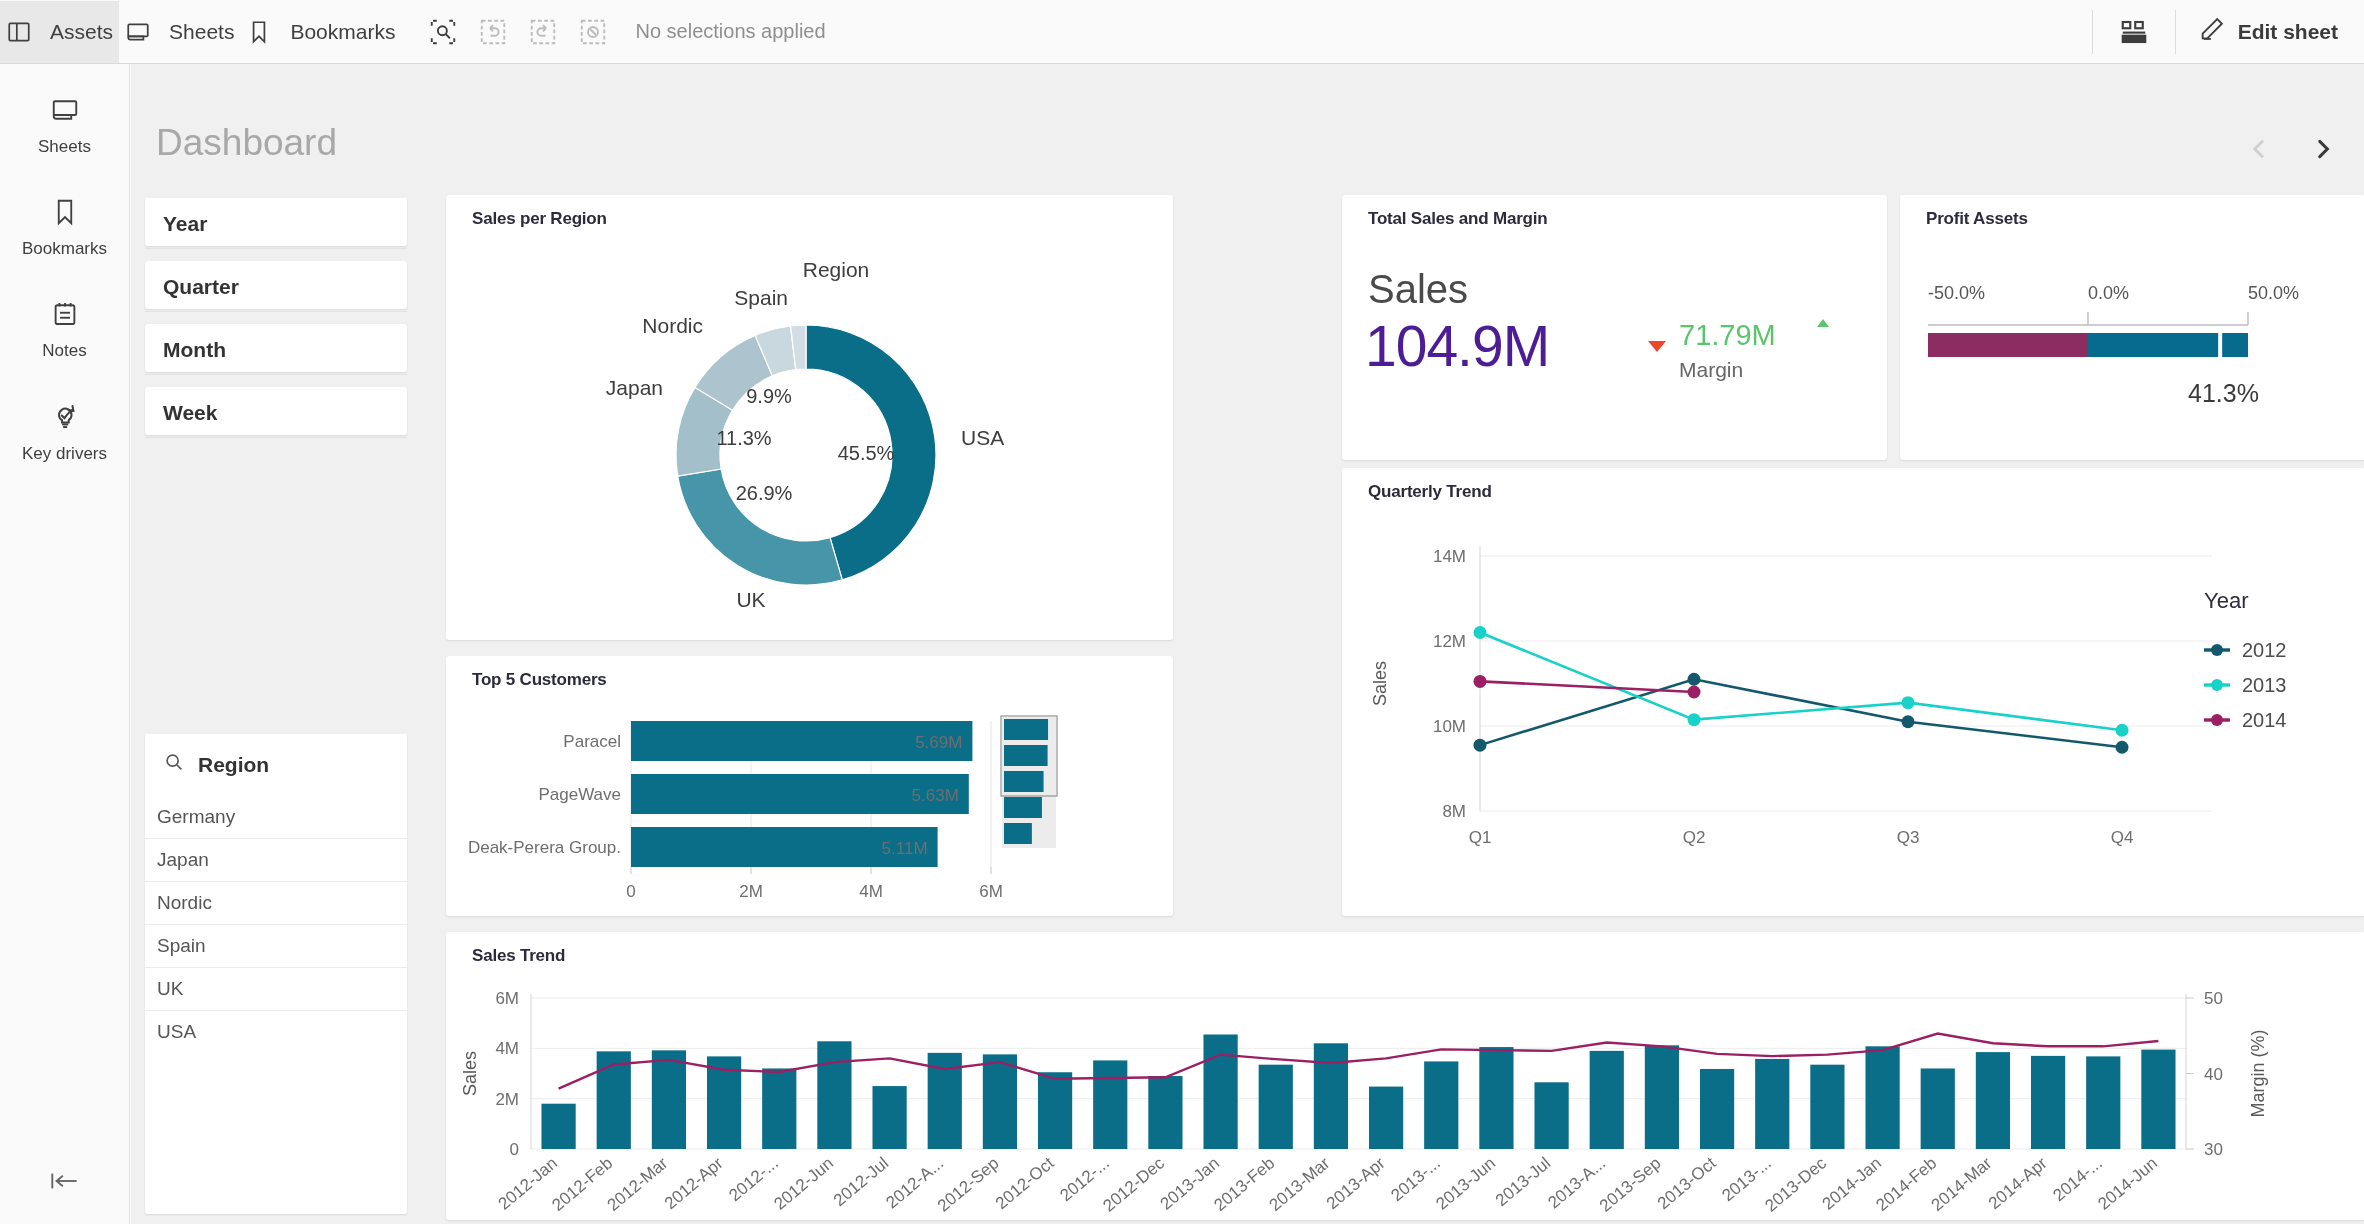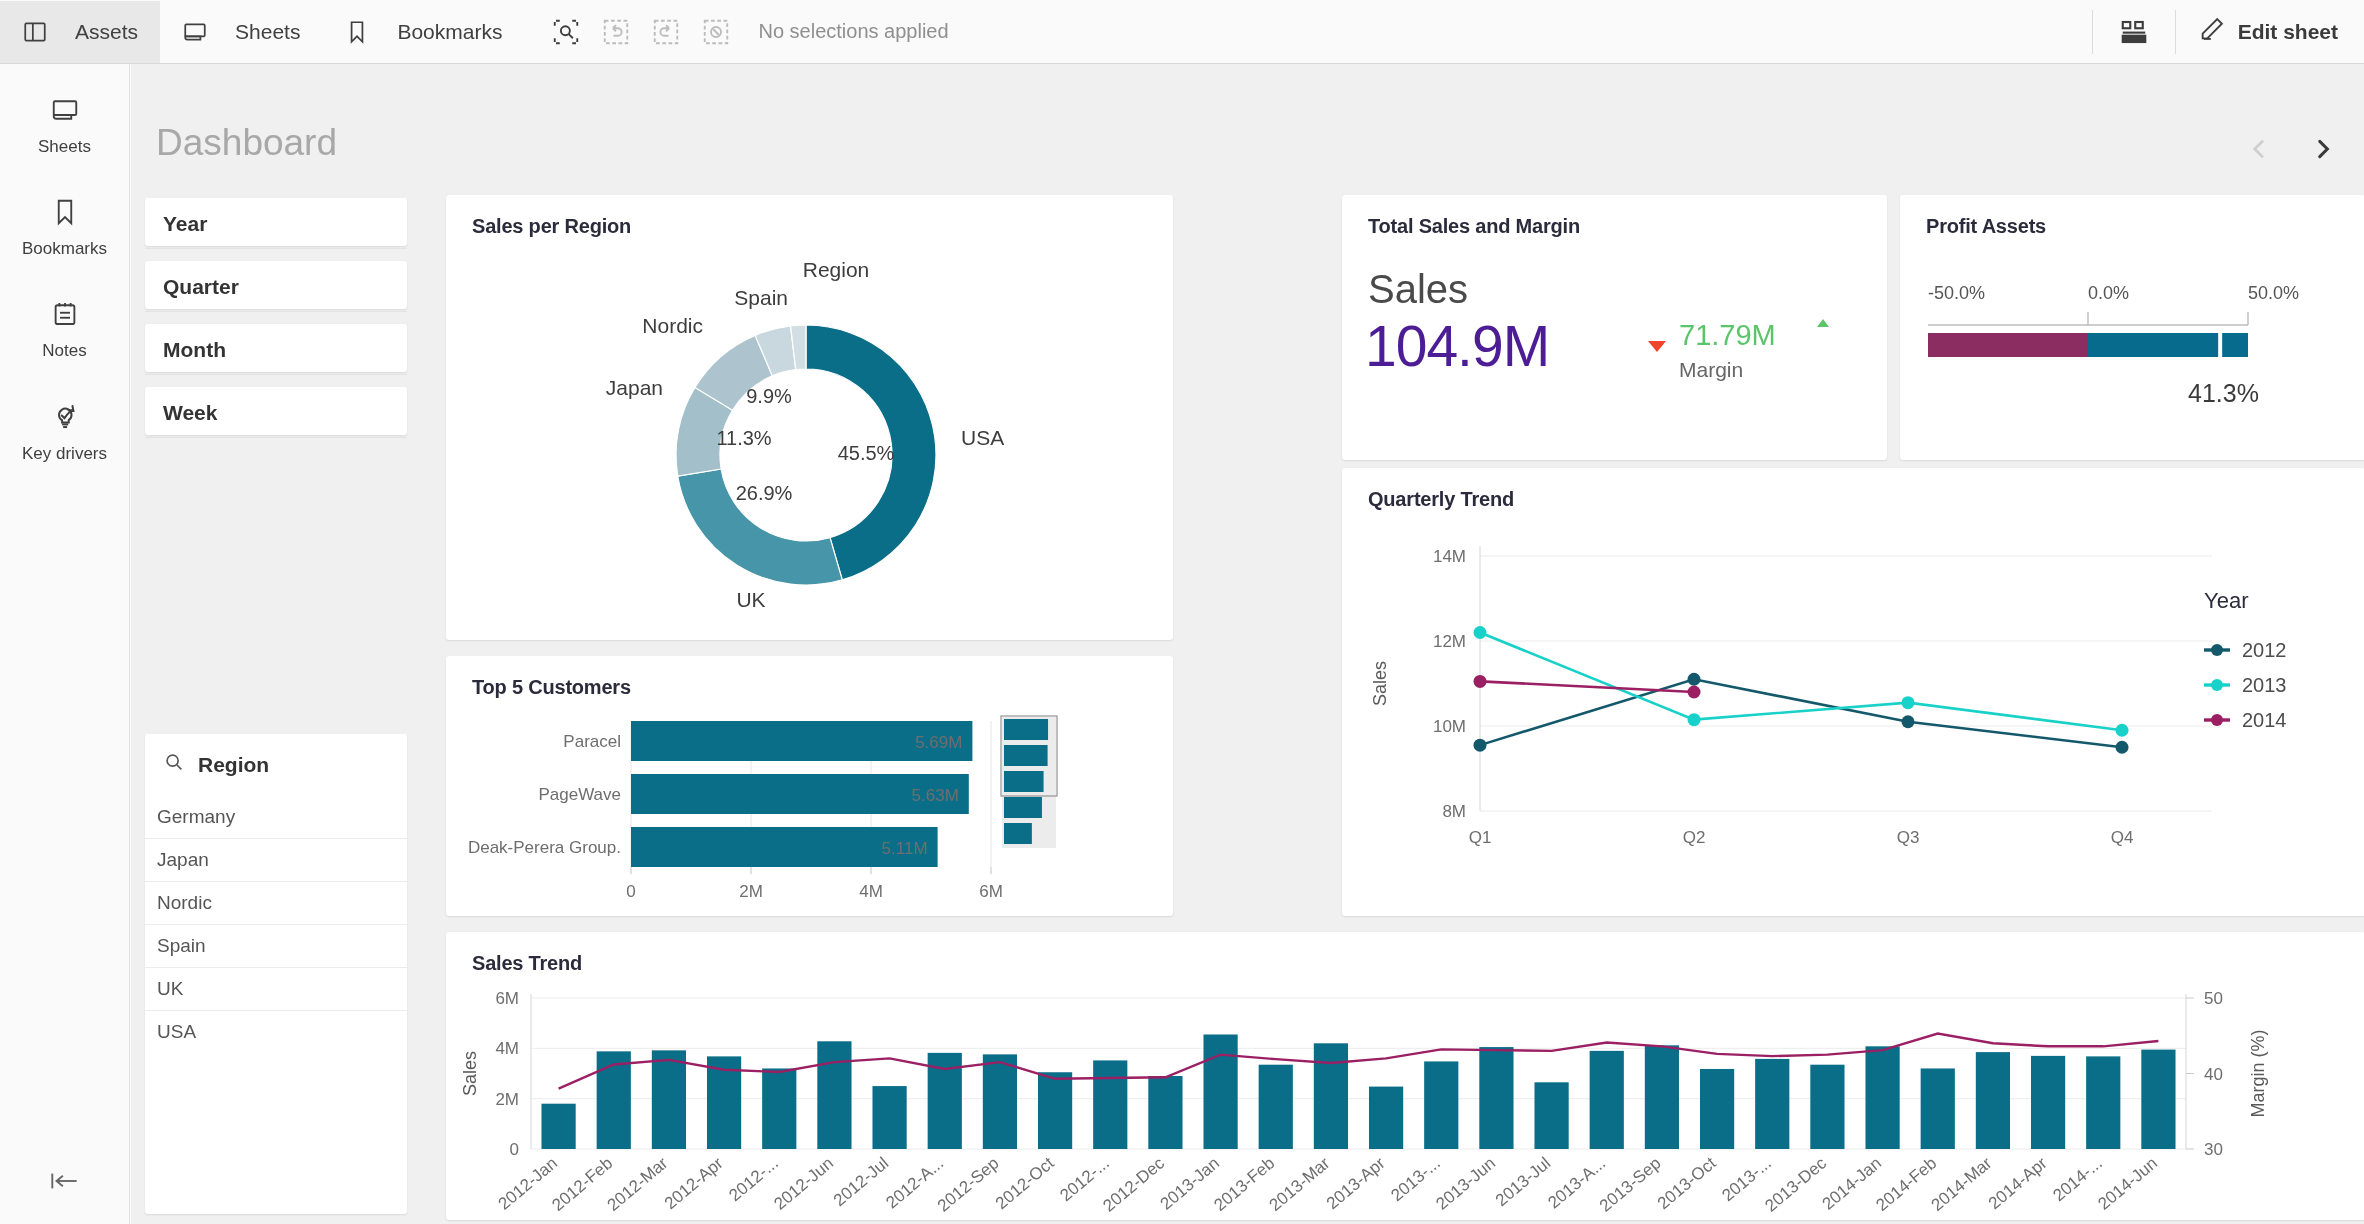--- a/index.html
+++ b/index.html
@@ -11,22 +11,22 @@
   }
   
   .topbar {
     position: absolute; top: 0; left: 0;
     width: 2364px; height: 64px;
     background: #fafafa;
     border-bottom: 1px solid #d9d9d9;
     display: flex; align-items: center;
   }
   .tab {
-    display: flex; align-items: center; gap: 27px;
-    height: 62px; padding: 0 22px;
+    display: flex; align-items: center; gap: 18px;
+    height: 62px; padding: 0 6px;
     font-size: 21px; color: #404040;
     cursor: pointer;
   }
   .tab.active-assets { background: #e8e8e8; }
   .tab.insight {
     color: #5c5ccc; border: 1px solid #6a6ad6;
     margin-left: 10px; height: 60px; border-radius: 2px;
   }
   .tab svg { display: block; }
   .sep-actions { display: flex; align-items: center; gap: 10px; margin-left: 22px; }
@@ -103,22 +103,22 @@
     border-top: 1px solid #ececec; cursor: pointer;
   }
 
   
   .card {
     position: absolute; background: #ffffff;
     border-radius: 3px;
     box-shadow: 0 1px 2px rgba(0,0,0,.10);
   }
   .card-title {
-    position: absolute; top: 20px; left: 26px;
-    font-size: 20px; font-weight: bold; color: #2b2b3c;
+    position: absolute; top: 14px; left: 26px;
+    font-size: 17px; font-weight: bold; color: #2b2b3c;
     letter-spacing: -.2px;
   }
   .axis-text { font-size: 17px; fill: #6e6e6e; font-family: "Liberation Sans", sans-serif; }
   .axis-title { font-size: 18px; fill: #595959; font-family: "Liberation Sans", sans-serif; }
   .pie-label { font-size: 21px; fill: #3d3d3d; font-family: "Liberation Sans", sans-serif; }
   .pie-pct { font-size: 20px; fill: #3d3d3d; font-family: "Liberation Sans", sans-serif; }
 
   
   .kpi-sales-label { position: absolute; left: 26px; top: 72px; font-size: 40px; color: #4a4a4a; }
   .kpi-main { position: absolute; left: 23px; top: 118px; font-size: 57px; color: #4c1d95; letter-spacing: -1px; }

